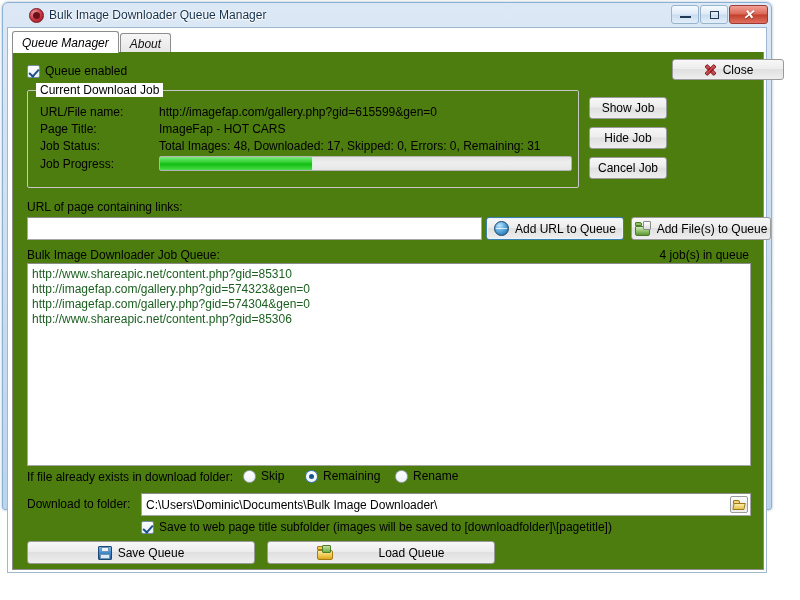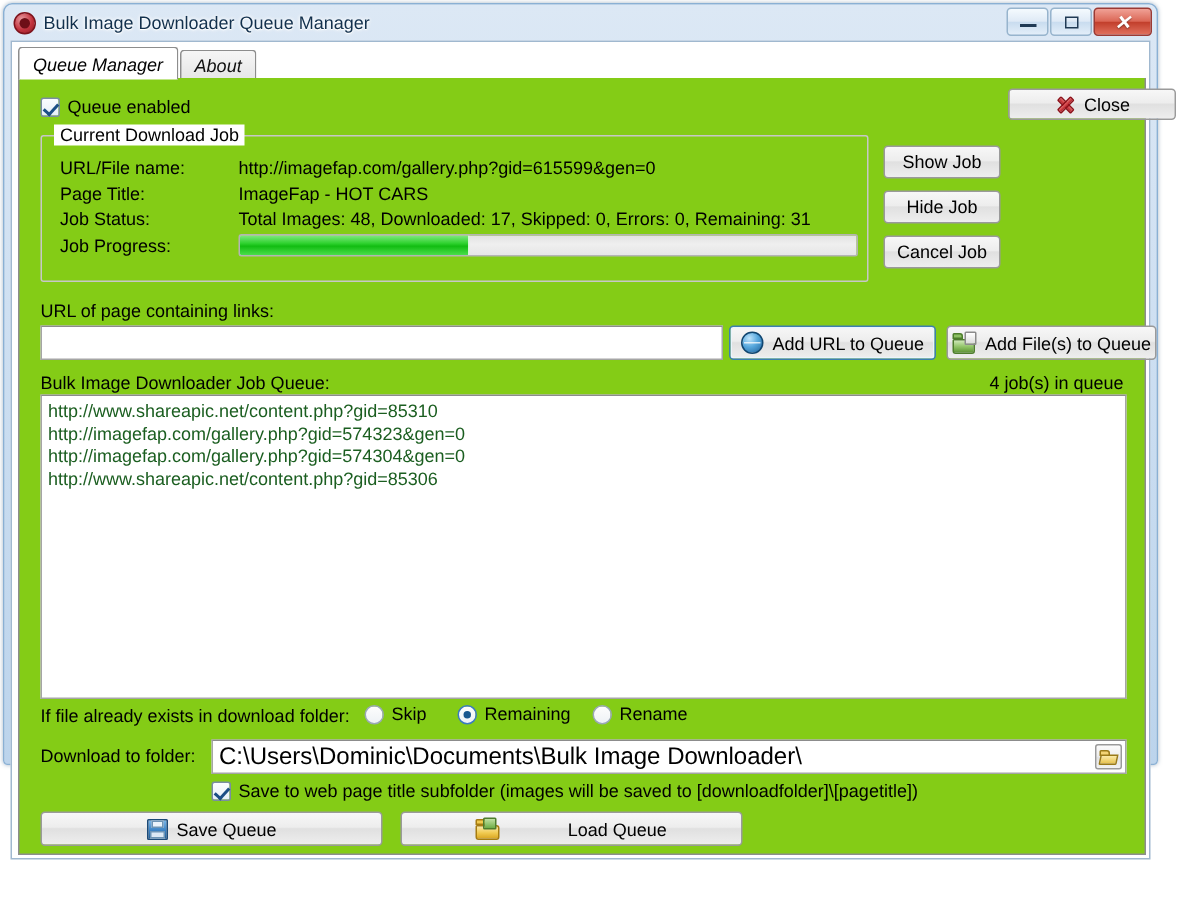--- a/index.html
+++ b/index.html
@@ -11,20 +11,21 @@
   }
 
   
   .window{
     position:absolute;left:2px;top:2px;width:770px;height:508px;
     background:linear-gradient(to bottom,#dce8f5 0%,#cfe0f2 40%,#bcd4ec 100%);
     border:1px solid #8ab0d4;
     border-radius:6px 6px 3px 3px;
     box-shadow:0 0 3px rgba(90,120,150,.55);
     box-sizing:border-box;
+    padding-left:20px;
   }
   .titlebar{
     position:relative;height:24px;
     display:flex;align-items:center;
     padding-left:6px;
   }
   .title-icon{
     width:15px;height:15px;margin-right:5px;flex:0 0 auto;
     position:relative;
   }
@@ -76,21 +77,21 @@
   .tab.active{
     background:#fff;height:22px;border-color:#8d8d8d;position:relative;z-index:3;
   }
   .tab.inactive{
     background:linear-gradient(to bottom,#f6f6f6 0%,#e6e6e6 100%);
     color:#111;
   }
   .tabline{position:absolute;left:4px;top:24px;width:752px;height:1px;background:#8d8d8d;}
   .tabpage{
     position:absolute;left:4px;top:24px;width:752px;height:518px;
-    background:#84cc16;border:1px solid #8d8d8d;border-top:none;box-sizing:border-box;
+    background:#4d7c0f;border:1px solid #8d8d8d;border-top:none;box-sizing:border-box;
   }
 
   
   .lbl{position:absolute;font-size:12px;color:#000;white-space:nowrap;}
   .chk-row{position:absolute;display:flex;align-items:center;}
   .chk{
     width:13px;height:13px;box-sizing:border-box;flex:0 0 auto;
     border:1px solid #7a8ea1;border-radius:2px;
     background:linear-gradient(to bottom,#fbfdff 0%,#e7f0f8 100%);
     position:relative;margin-right:5px;
@@ -115,21 +116,21 @@
     position:absolute;box-sizing:border-box;
     border:1px solid #9a9a9a;border-radius:3px;
     background:linear-gradient(to bottom,#f7f7f7 0%,#ededed 45%,#e0e0e0 50%,#eeeeee 100%);
     display:flex;align-items:center;justify-content:center;gap:6px;
     font-size:12px;color:#000;
   }
   .btn.focus{border:1px solid #3c7fb1;box-shadow:inset 0 0 0 1px #eaf4fc;}
   .txtbox{
     position:absolute;box-sizing:border-box;
     background:#fff;border:1px solid #a5a5a5;border-top-color:#8c8c8c;
-    display:flex;align-items:center;padding:0 4px;font-size:16px;color:#000;
+    display:flex;align-items:center;padding:0 4px;font-size:12px;color:#000;
   }
 
   
   .group{
     position:absolute;box-sizing:border-box;
     border:1px solid #c7c7c7;border-radius:2px;background:transparent;
   }
   .group-title{
     position:absolute;top:-8px;left:8px;background:#fff;padding:0 4px;
     font-size:12px;color:#000;white-space:nowrap;

